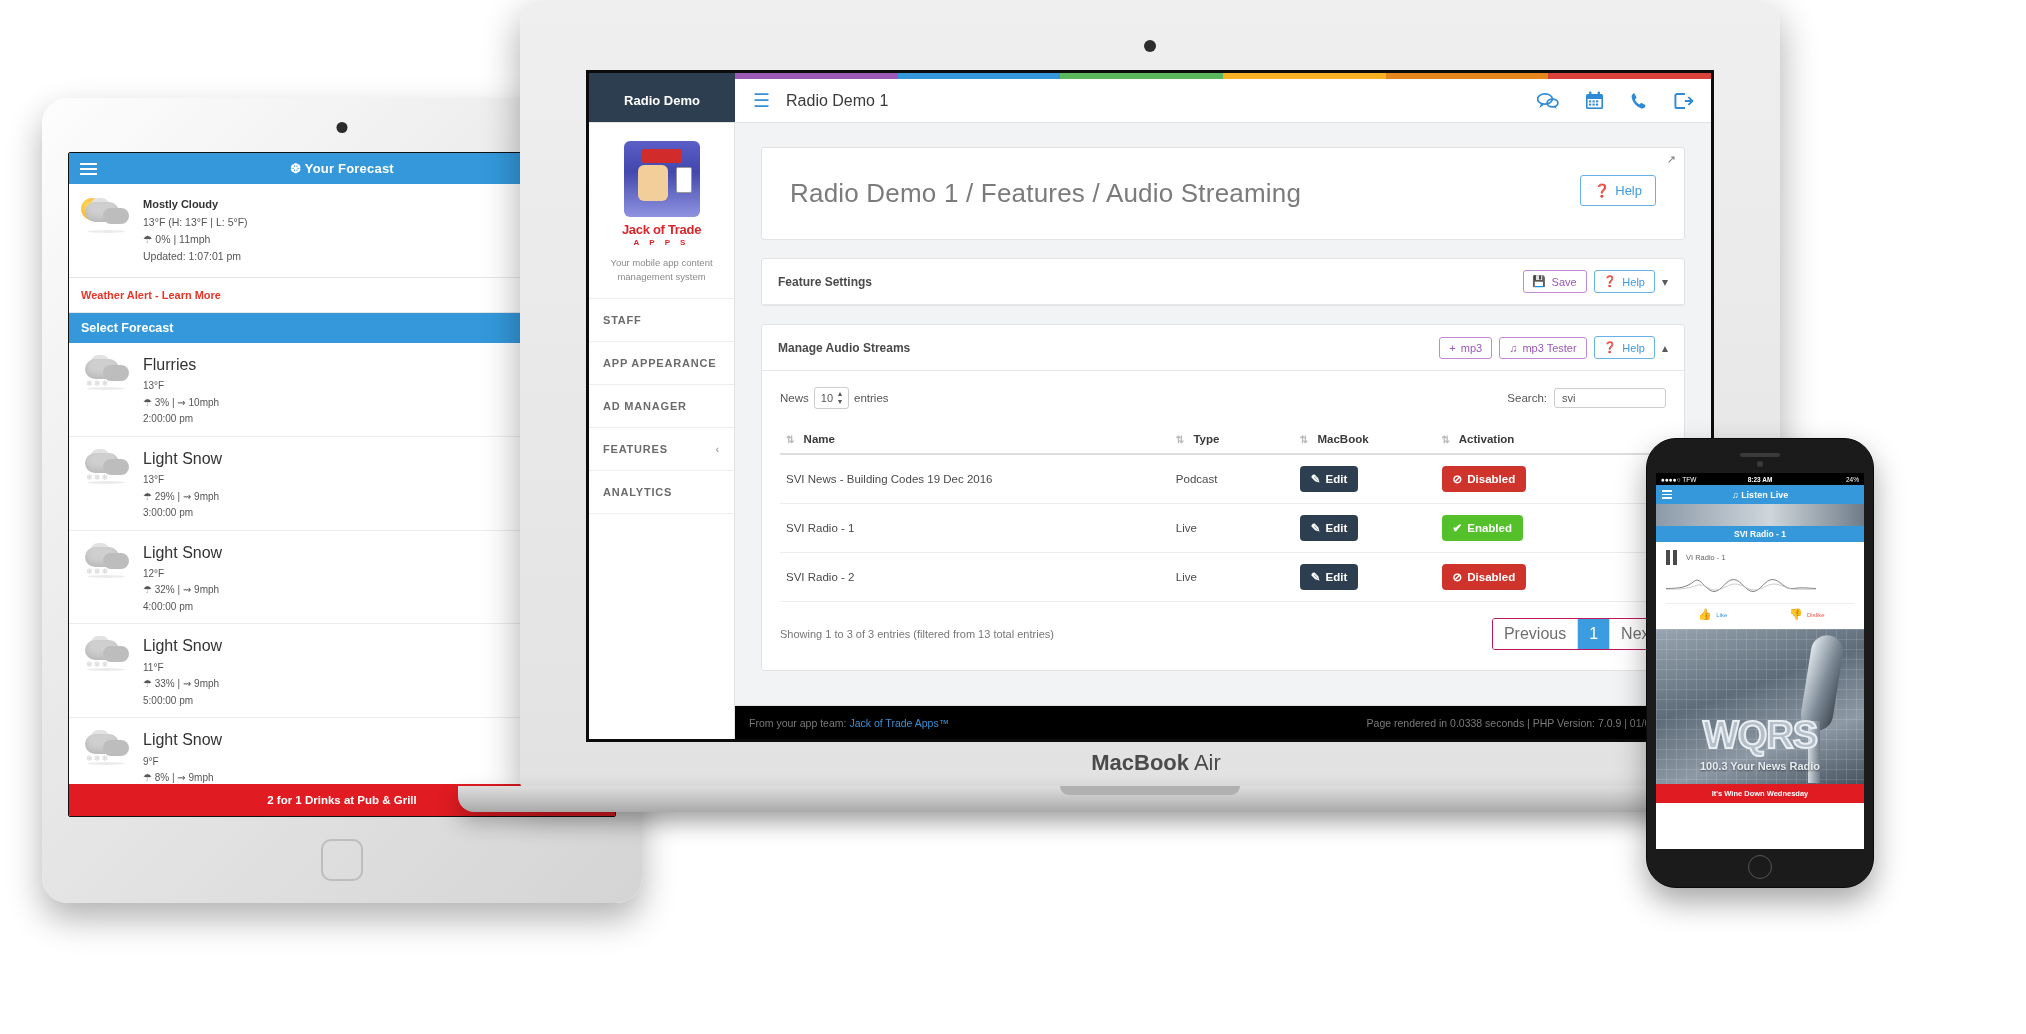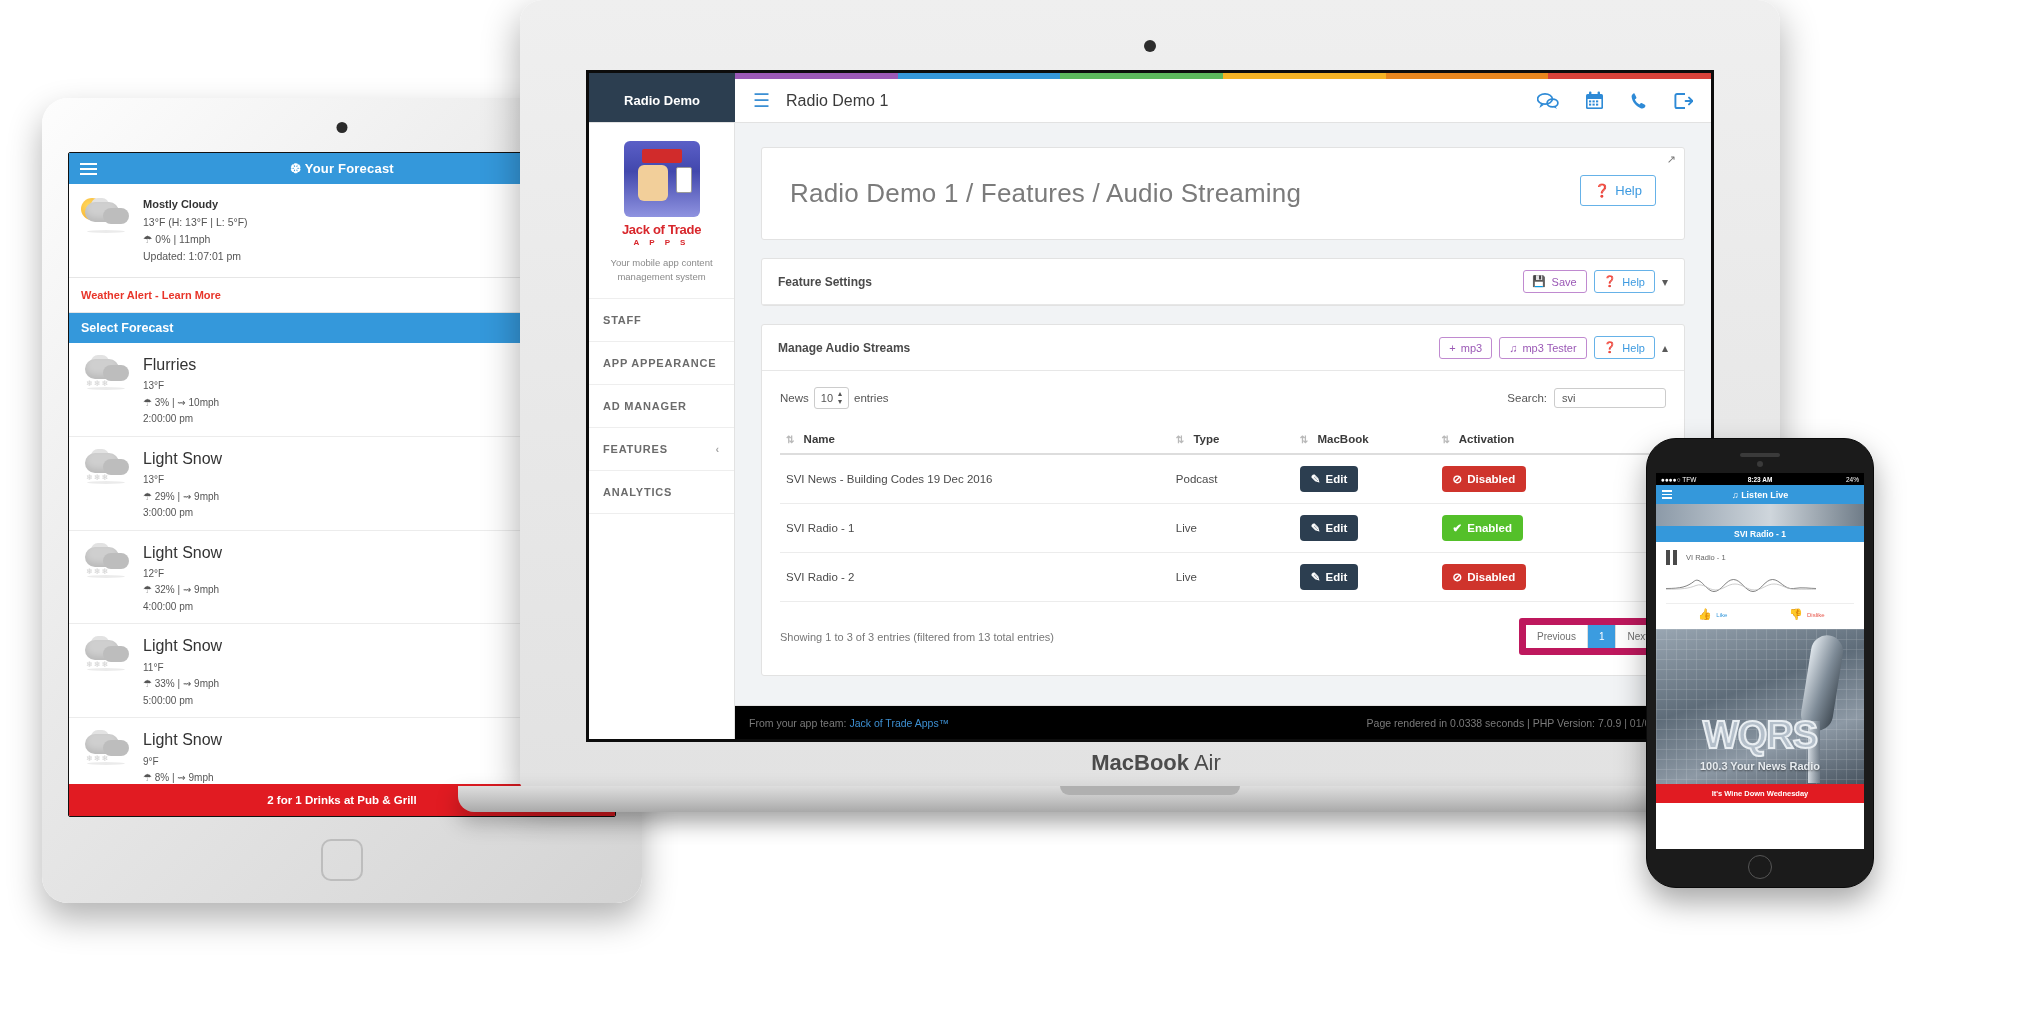--- a/index.html
+++ b/index.html
@@ -139,21 +139,21 @@
   table.dt th .sorticon { color:#b9b9b9; margin-right:6px; font-size:10px;}
   table.dt td { padding:11px 6px; border-bottom:1px solid #ececec; color:#4a4a4a; vertical-align:middle;}
   .col-name { width:44%; } .col-type { width:14%; } .col-details { width:16%; } .col-act { width:26%; }
   .btn-edit { display:inline-flex; align-items:center; gap:5px; background:#2c3e50; color:#fff; border:none;
      border-radius:4px; padding:6px 11px; font-size:11.5px; font-weight:bold; cursor:pointer;}
   .pill { display:inline-flex; align-items:center; gap:5px; border-radius:4px; padding:6px 11px; font-size:11.5px;
      font-weight:bold; color:#fff; cursor:pointer;}
   .pill.disabled { background:#cf342c;}
   .pill.enabled  { background:#54c02a;}
   .tablefoot { display:flex; align-items:center; justify-content:space-between; margin-top:16px; font-size:11px; color:#777;}
-  .pager { display:flex; border:7px solid #be185d; border-radius:3px; overflow:hidden; font-size:10px;}
+  .pager { display:flex; border:1px solid #be185d; border-radius:3px; overflow:hidden; font-size:16px;}
   .pager span { padding:6px 11px; color:#6f6f6f; background:#fff; border-right:1px solid #ddd; cursor:pointer;}
   .pager span:last-child { border-right:none;}
   .pager span.on { background:#3b9ce0; color:#fff;}
 
   .appfooter { position:absolute; left:0; right:0; bottom:0; height:34px; background:#000000; border-top:1px solid #e2e2e2;
      display:flex; align-items:center; justify-content:space-between; padding:0 14px; font-size:10.5px; color:#7a7a7a;}
   .appfooter a { color:#3d8fd1; text-decoration:none;}
 
   
   #phone { position:absolute; left:1646px; top:438px; width:228px; height:450px;

